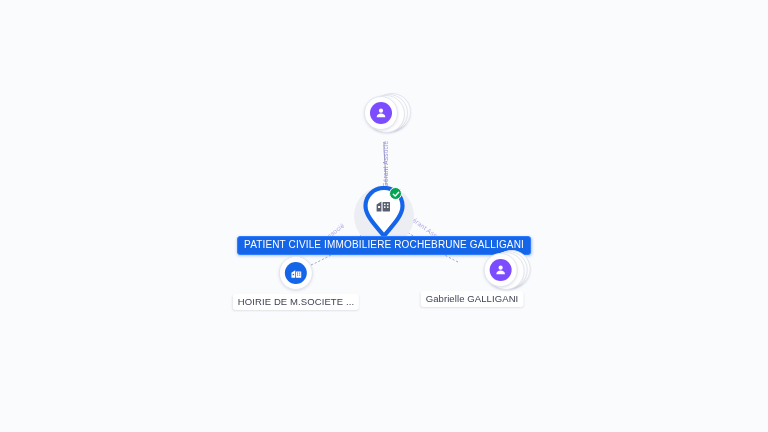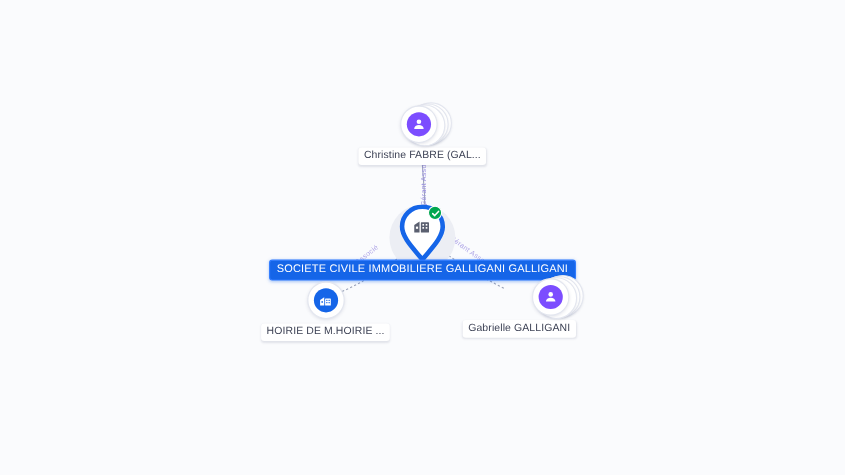--- a/index.html
+++ b/index.html
@@ -215,21 +215,20 @@
       <div class="stack-c s1"></div>
       <div class="avatar-disc">
         <div class="icon-circle" style="background:#7c4dff;">
           <svg width="14" height="14" viewBox="0 0 24 24" fill="#ffffff">
             <circle cx="12" cy="8" r="3.6"></circle>
             <path d="M4.6 19.2c0-4 3.3-6.2 7.4-6.2s7.4 2.2 7.4 6.2z"></path>
           </svg>
         </div>
       </div>
     </div>
-    <div class="node-label">Christine FABRE (GAL...</div>
   </div>
 
   <div id="node-company">
     <div class="halo"></div>
     <div class="pin">
       <svg width="42" height="52" viewBox="0 0 42 52">
         <path d="M21 2 C10.5 2 2.5 10 2.5 20 C2.5 30.5 14 41 21 50 C28 41 39.5 30.5 39.5 20 C39.5 10 31.5 2 21 2 Z" fill="#ffffff" stroke="#1565e8" stroke-width="4.2"></path>
         <circle cx="21" cy="20" r="12.6" fill="#ffffff"></circle>
         <g fill="#5b6070">
           <path d="M13.6 25.4 L13.6 18.6 L18.4 15.4 L18.4 18.4 L18.4 25.4 Z"></path>
@@ -242,39 +241,39 @@
         </g>
       </svg>
       <div class="pin-badge">
         <svg width="8" height="8" viewBox="0 0 24 24" fill="none" stroke="#ffffff" stroke-width="4.2" stroke-linecap="round" stroke-linejoin="round">
           <path d="M4 12.6 L9.6 18 L20 6.6"></path>
         </svg>
       </div>
     </div>
   </div>
 
-  <div id="company-label">SOCIETE CIVILE IMMOBILIERE GALLIGANI GALLIGANI</div>
+  <div id="company-label">PATIENT CIVILE IMMOBILIERE ROCHEBRUNE GALLIGANI</div>
 
   <div class="node" id="node-hoirie" style="left:296px; top:252px; transform:translateX(-50%);">
     <div class="avatar-wrap" style="width:34px;">
       <div class="avatar-disc">
         <div class="icon-circle" style="background:#1565e8;">
           <svg width="13" height="13" viewBox="0 0 24 24" fill="#ffffff">
             <path d="M3 20 L3 10.5 L10 6 L10 20 Z"></path>
             <rect x="11.4" y="8.2" width="9.6" height="11.8" rx=".7"></rect>
             <rect x="13.3" y="10.2" width="2" height="2" fill="#1565e8"></rect>
             <rect x="17.2" y="10.2" width="2" height="2" fill="#1565e8"></rect>
             <rect x="13.3" y="14.0" width="2" height="2" fill="#1565e8"></rect>
             <rect x="17.2" y="14.0" width="2" height="2" fill="#1565e8"></rect>
             <rect x="5.2" y="12.6" width="2.6" height="2.6" fill="#1565e8"></rect>
           </svg>
         </div>
       </div>
     </div>
-    <div class="node-label">HOIRIE DE M.HOIRIE ...</div>
+    <div class="node-label">HOIRIE DE M.SOCIETE ...</div>
   </div>
 
   <div class="node" id="node-gabrielle" style="left:472px; top:249px; transform:translateX(-50%);align-items:flex-end;">
     <div class="avatar-wrap">
       <div class="stack-c s3"></div>
       <div class="stack-c s2"></div>
       <div class="stack-c s1"></div>
       <div class="avatar-disc">
         <div class="icon-circle" style="background:#7c4dff;">
           <svg width="14" height="14" viewBox="0 0 24 24" fill="#ffffff">

